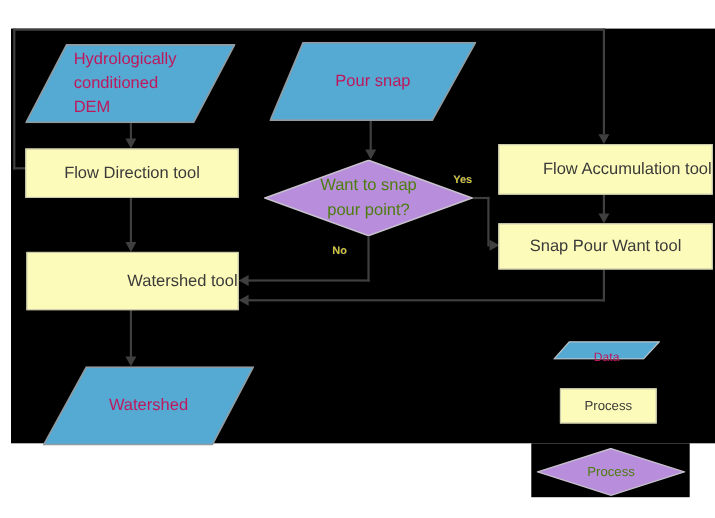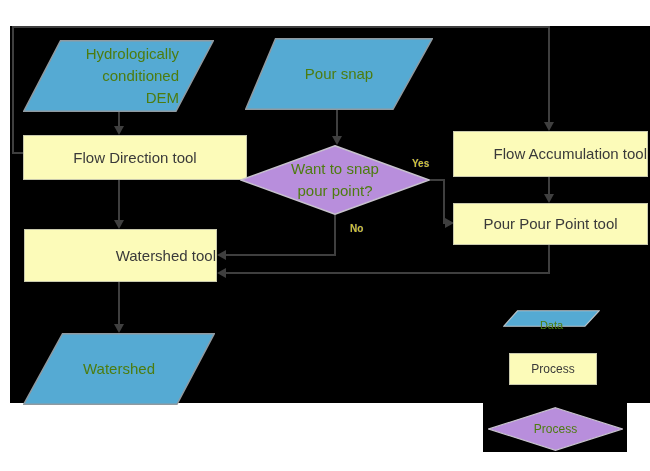--- a/index.html
+++ b/index.html
@@ -7,21 +7,21 @@
     position:relative;width:650px;height:471px;background:#ffffff;overflow:hidden;
     font-family:"Liberation Sans", sans-serif;
   }
   .canvas-black{position:absolute;background:#000000;}
   
   .node{position:absolute;display:flex;align-items:center;justify-content:center;
         box-sizing:border-box;font-size:15px;color:#3a3a3a;text-align:center;}
   .node .txt{position:relative;z-index:2;line-height:22px;}
   .node svg{position:absolute;inset:0;z-index:1;}
   .rect-node{background:#fcfbb9;border:1px solid #c9c9ad;}
-  .data-text{color:#4d7c0f;text-align:right;}
+  .data-text{color:#be185d;}
   .decision-text{color:#4d7c0f;}
   .left-align{justify-content:flex-start;text-align:left;}
   
   .line{position:absolute;background:#3f3f3f;}
   .ah{position:absolute;width:0;height:0;}
   .ah-down{border-left:5px solid transparent;border-right:5px solid transparent;border-top:9px solid #3f3f3f;}
   .ah-left{border-top:5px solid transparent;border-bottom:5px solid transparent;border-right:9px solid #3f3f3f;}
   .ah-right{border-top:5px solid transparent;border-bottom:5px solid transparent;border-left:9px solid #3f3f3f;}
   .edge-label{position:absolute;font-size:10px;font-weight:bold;color:#cfc42e;
               text-shadow:0 0 1px #2a2aa0;z-index:3;text-align:right;}
@@ -56,21 +56,21 @@
   <div class="line" style="left:443px;top:179px;width:2px;height:45px;"></div>
   <div class="ah ah-right" style="left:445px;top:218px;"></div>
   <div class="edge-label" style="left:412px;top:158px;">Yes</div>
 
   <div class="line" style="left:548px;top:177px;width:2px;height:18px;"></div>
   <div class="ah ah-down" style="left:544px;top:194px;"></div>
 
   <div class="line" style="left:334px;top:215px;width:2px;height:41px;"></div>
   <div class="line" style="left:225px;top:254px;width:111px;height:2px;"></div>
   <div class="ah ah-left" style="left:217px;top:250px;"></div>
-  <div class="edge-label" style="left:302px;top:223px;margin-left:48px;">No</div>
+  <div class="edge-label" style="left:302px;top:223px;">No</div>
 
   <div class="line" style="left:548px;top:245px;width:2px;height:29px;"></div>
   <div class="line" style="left:225px;top:272px;width:325px;height:2px;"></div>
   <div class="ah ah-left" style="left:217px;top:268px;"></div>
 
   <div class="line" style="left:118px;top:282px;width:2px;height:44px;"></div>
   <div class="ah ah-down" style="left:114px;top:324px;"></div>
 
   <div class="node left-align" style="left:23px;top:40px;width:191px;height:72px;">
     <svg width="191" height="72" viewBox="0 0 191 72">
@@ -79,44 +79,44 @@
     <div class="txt data-text" style="margin-left:44px;width:112px;">Hydrologically conditioned DEM</div>
   </div>
 
   <div class="node" style="left:245px;top:38px;width:188px;height:72px;">
     <svg width="188" height="72" viewBox="0 0 188 72">
       <polygon points="30.5,0.75 187.25,0.75 148,71.25 0.75,71.25" fill="#55aad3" stroke="#8f9aa1" stroke-width="1.5"></polygon>
     </svg>
     <div class="txt data-text">Pour snap</div>
   </div>
 
-  <div class="node rect-node" style="left:23px;top:135px;width:224px;height:45px;">
+  <div class="node rect-node" style="left:23px;top:135px;width:194px;height:45px;">
     <div class="txt">Flow Direction tool</div>
   </div>
 
   <div class="node" style="left:240px;top:145px;width:190px;height:70px;">
     <svg width="190" height="70" viewBox="0 0 190 70">
       <polygon points="95,0.75 189.25,35 95,69.25 0.75,35" fill="#b88edc" stroke="#c7c2cd" stroke-width="1.5"></polygon>
     </svg>
     <div class="txt decision-text" style="width:110px;">Want to snap pour point?</div>
   </div>
 
   <div class="node rect-node" style="left:453px;top:131px;width:195px;height:46px;justify-content:flex-end;">
     <div class="txt">Flow Accumulation tool</div>
   </div>
 
   <div class="node rect-node" style="left:453px;top:203px;width:195px;height:42px;">
-    <div class="txt">Pour Pour Point tool</div>
+    <div class="txt">Snap Pour Want tool</div>
   </div>
 
   <div class="node rect-node" style="left:24px;top:229px;width:193px;height:53px;justify-content:flex-end;">
     <div class="txt">Watershed tool</div>
   </div>
 
-  <div class="node" style="left:23px;top:333px;width:192px;height:72px;">
+  <div class="node" style="left:39px;top:333px;width:192px;height:72px;">
     <svg width="192" height="72" viewBox="0 0 192 72">
       <polygon points="39.5,0.75 191.25,0.75 154,71.25 0.75,71.25" fill="#55aad3" stroke="#8f9aa1" stroke-width="1.5"></polygon>
     </svg>
     <div class="txt data-text">Watershed</div>
   </div>
 
   <div class="node legend-data" style="left:503px;top:310px;width:97px;height:29px;">
     <svg width="97" height="17" viewBox="0 0 97 17">
       <polygon points="14.5,0.75 96.25,0.75 82,16.25 0.75,16.25" fill="#55aad3" stroke="#b9c2c8" stroke-width="1.2"></polygon>
     </svg>

